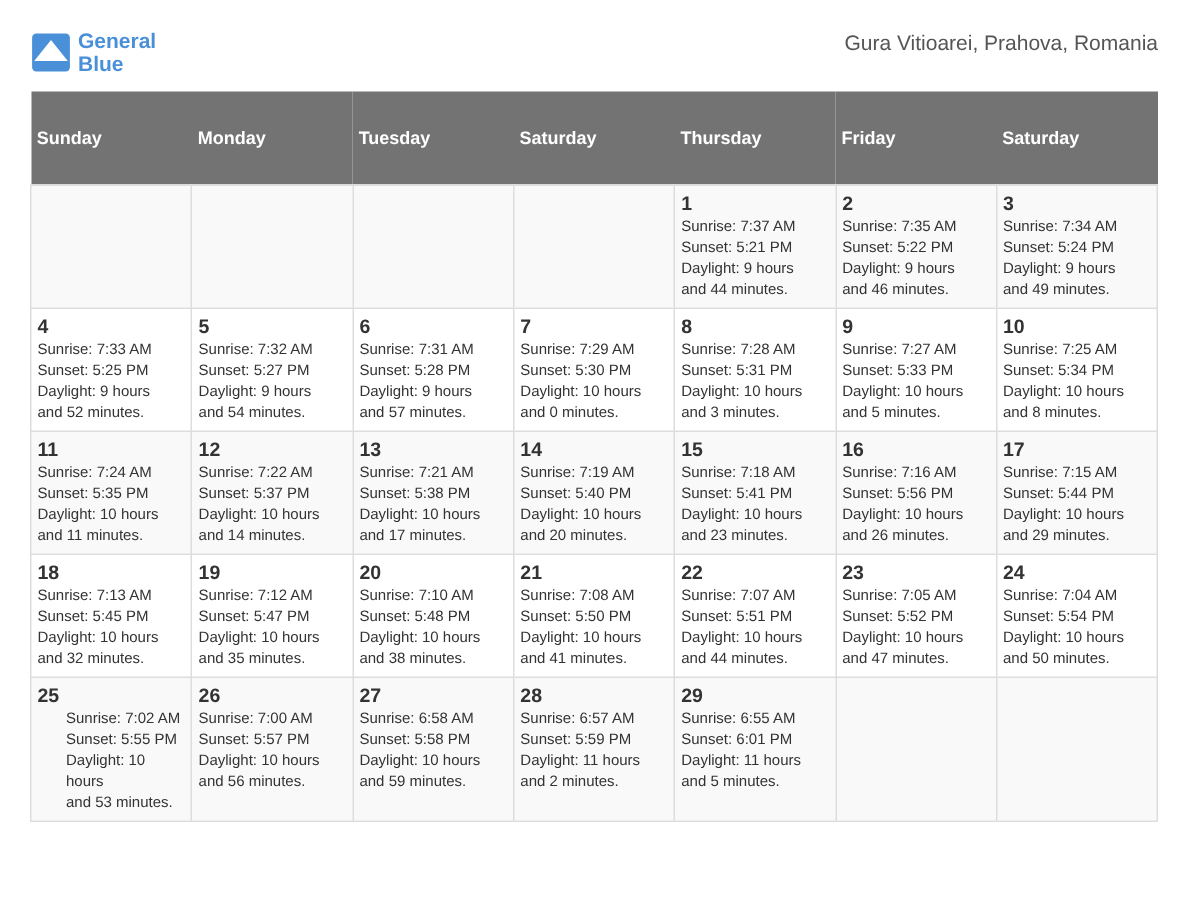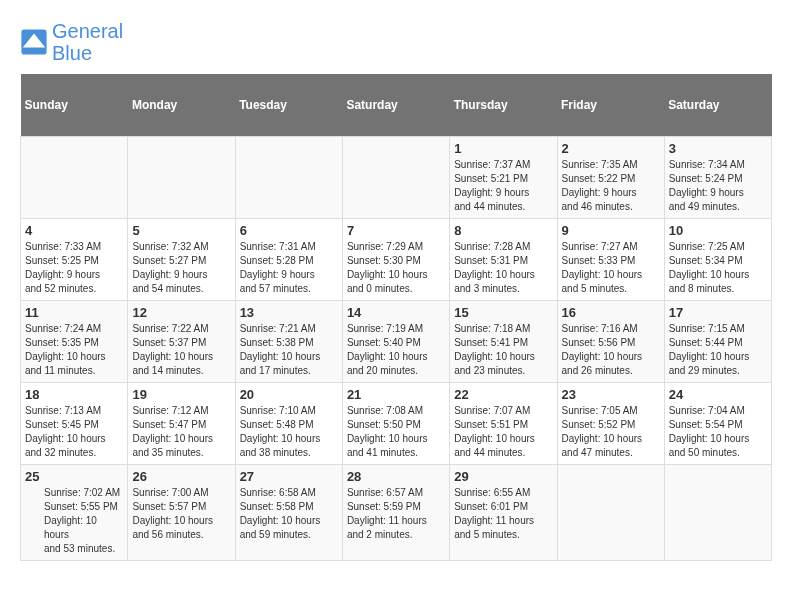--- a/index.html
+++ b/index.html
@@ -15,22 +15,22 @@
       justify-content: space-between;
       align-items: flex-start;
       margin-bottom: 10px;
     }
     .logo {
       display: flex;
       align-items: center;
       gap: 4px;
     }
     .logo-text {
-      font-size: 20px;
-      font-weight: normal;
+      font-size: 14px;
+      font-weight: bold;
       color: #333;
       line-height: 1.1;
     }
     .logo-text span {
       color: #4a90d9;
     }
     .logo-icon {
       width: 28px;
       height: 28px;
     }
@@ -95,20 +95,21 @@
     <svg class="logo-icon" viewBox="0 0 40 40">
       <rect x="2" y="2" width="36" height="36" rx="4" fill="#4a90d9"></rect>
       <polygon points="20,8 36,28 4,28" fill="white"></polygon>
     </svg>
     <div class="logo-text">
       <div><span>General</span></div>
       <div><span style="color:#4a90d9">Blue</span></div>
     </div>
   </div>
   <div class="title-block">
+    <div class="subtitle">Gura Vitioarei, Prahova, Romania</div>
   </div>
 </div>
 
 <table>
   <thead>
     <tr>
     <th>Sunday</th>
         <th>Monday</th>
         <th>Tuesday</th>
         <th>Saturday</th>

